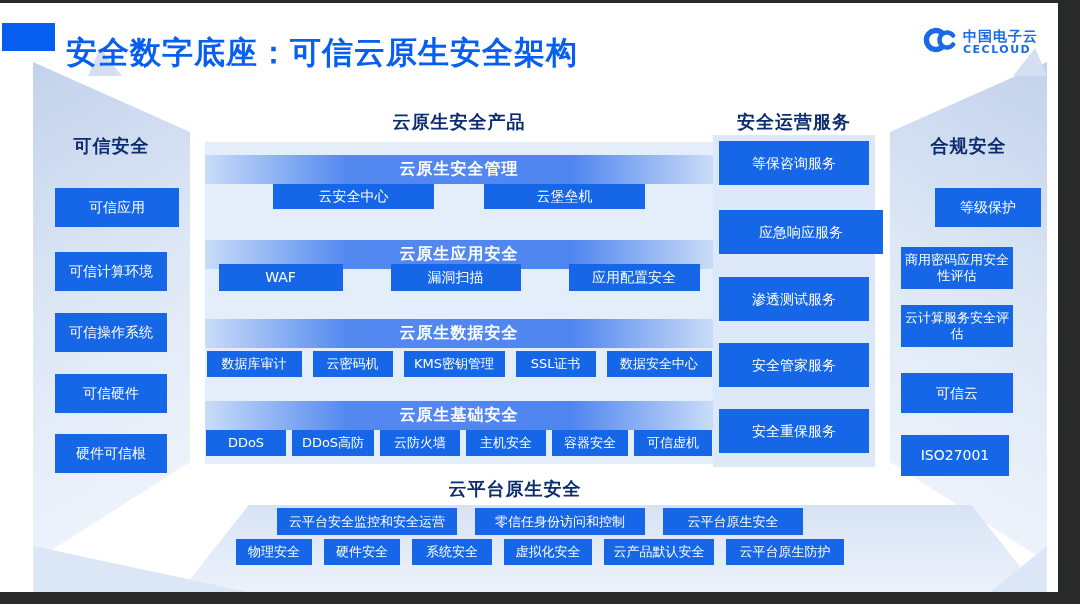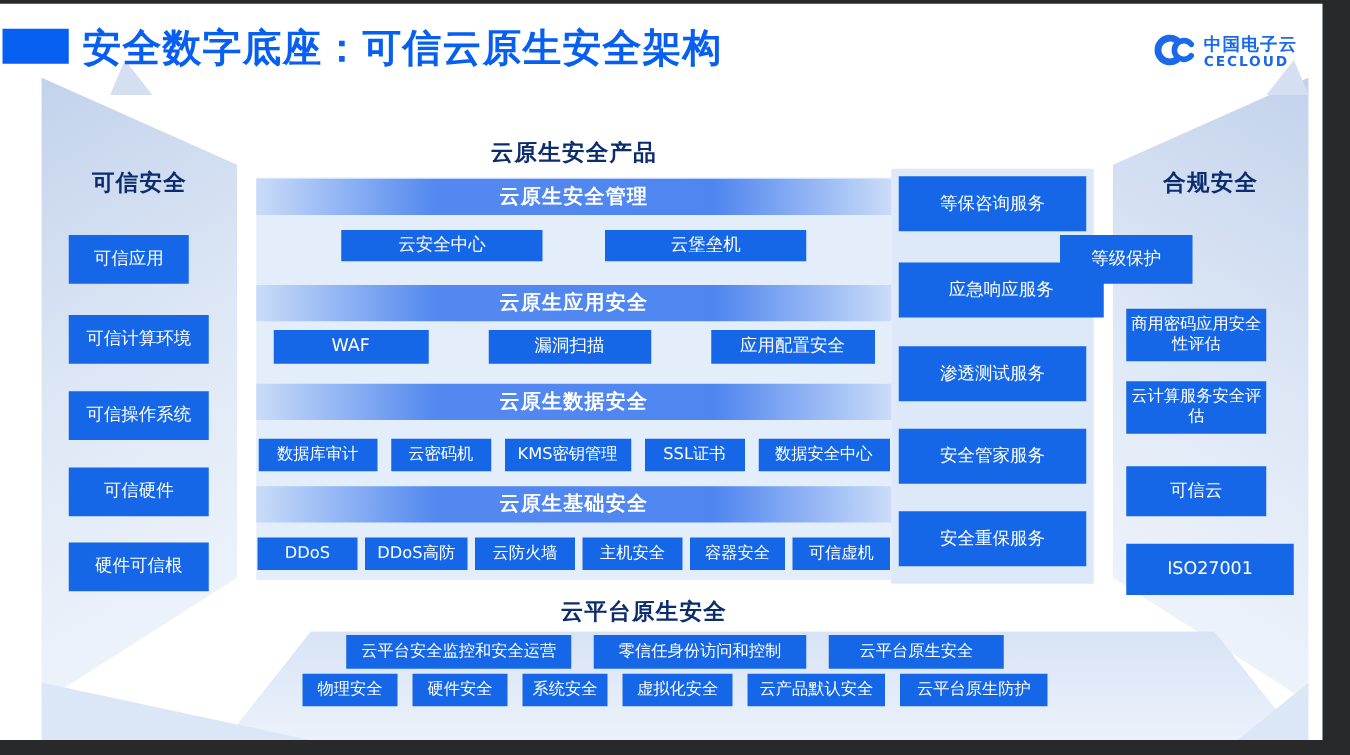--- a/index.html
+++ b/index.html
@@ -7,21 +7,21 @@
     position:relative;width:1080px;height:604px;overflow:hidden;background:#ffffff;
     font-family:"DejaVu Sans","Liberation Sans",sans-serif;
   }
   
   .frame-top{position:absolute;left:0;top:0;width:1080px;height:3px;background:var(--frame);}
   .frame-right{position:absolute;left:1058px;top:0;width:22px;height:604px;background:var(--frame);}
   .frame-bottom{position:absolute;left:0;top:592px;width:1080px;height:12px;background:var(--frame);}
 
   
   .accent-square{position:absolute;left:2px;top:23px;width:53px;height:28px;background:var(--accent);}
-  .page-title{position:absolute;left:66px;top:18px;font-size:31px;font-weight:bold;color:var(--accent);letter-spacing:1px;white-space:nowrap;text-align:right;}
+  .page-title{position:absolute;left:66px;top:32px;font-size:31px;font-weight:bold;color:var(--accent);letter-spacing:1px;white-space:nowrap;text-align:right;}
   .brand{position:absolute;left:920px;top:26px;display:flex;align-items:center;gap:7px;}
   .brand-text{display:flex;flex-direction:column;line-height:1.05;}
   .brand-cn{font-size:14px;font-weight:bold;color:var(--logo_blue);letter-spacing:1px;}
   .brand-en{font-size:11px;font-weight:bold;color:var(--logo_blue);letter-spacing:1.5px;}
 
   
   .decor{position:absolute;pointer-events:none;}
   .wall-l{left:33px;top:62px;width:157px;height:500px;
     background:linear-gradient(150deg,#c3d2ec 0%,#dde7f5 45%,#f3f7fd 100%);
     clip-path:polygon(0 0,100% 14%,100% 80%,0 100%);}
@@ -42,21 +42,21 @@
   .center-panel{left:205px;top:142px;width:508px;height:322px;background:#e4eefb;}
   .services-strip{left:713px;top:135px;width:162px;height:332px;background:#dde9f8;}
 
   
   .col-title{position:absolute;text-align:center;font-size:18px;font-weight:bold;color:var(--heading);letter-spacing:1px;}
 
   
   .band{position:absolute;left:205px;width:508px;height:29px;display:flex;align-items:center;justify-content:center;
     background:linear-gradient(90deg,#cuddle 0);
     background:linear-gradient(90deg,#cadcf8 0%,#5389ef 28%,#4f85ef 72%,#cadcf8 100%);
-    color:#fff;font-size:16px;font-weight:bold;letter-spacing:1px;}
+    color:#fff;font-size:16px;font-weight:bold;letter-spacing:1px;margin-top:12px;}
 
   
   .node{position:absolute;display:flex;align-items:center;justify-content:center;text-align:center;
     background:var(--node_blue);color:#ffffff;font-size:14px;line-height:1.2;}
   .flexrow{position:absolute;left:205px;width:508px;display:flex;align-items:stretch;justify-content:center;}
   .flexrow .node{position:static;}
   .row-b{position:absolute;display:flex;justify-content:center;}
   .row-b .node{position:static;}
   .small{font-size:13px;}
 </style>
@@ -85,24 +85,25 @@
       </svg>
     </span>
     <span class="brand-text">
       <span class="brand-cn">中国电子云</span>
       <span class="brand-en">CECLOUD</span>
     </span>
   </div>
 
   <div class="col-title" style="left:33px;top:134px;width:157px">可信安全</div>
   <div class="col-title" style="left:205px;top:110px;width:508px">云原生安全产品</div>
+  <div class="col-title" style="left:713px;top:110px;width:162px">安全运营服务</div>
   <div class="col-title" style="left:890px;top:134px;width:157px">合规安全</div>
   <div class="col-title" style="left:205px;top:477px;width:620px">云平台原生安全</div>
 
-  <div class="node" style="left:55px;top:188px;width:96px;height:39px">可信应用</div>
+  <div class="node" style="left:55px;top:188px;width:124px;height:39px">可信应用</div>
   <div class="node" style="left:55px;top:252px;width:112px;height:39px">可信计算环境</div>
   <div class="node" style="left:55px;top:313px;width:112px;height:39px">可信操作系统</div>
   <div class="node" style="left:55px;top:374px;width:112px;height:39px">可信硬件</div>
   <div class="node" style="left:55px;top:434px;width:112px;height:39px">硬件可信根</div>
 
   <div class="band" style="top:143px">云原生安全管理</div>
   <div class="band" style="top:228px">云原生应用安全</div>
   <div class="band" style="top:307px">云原生数据安全</div>
   <div class="band" style="top:389px">云原生基础安全</div>
 
@@ -130,35 +131,35 @@
     <div class="node small" style="width:76px">容器安全</div>
     <div class="node small" style="width:78px">可信虚机</div>
   </div>
 
   <div class="node" style="left:719px;top:141px;width:150px;height:44px">等保咨询服务</div>
   <div class="node" style="left:719px;top:210px;width:164px;height:44px">应急响应服务</div>
   <div class="node" style="left:719px;top:277px;width:150px;height:44px">渗透测试服务</div>
   <div class="node" style="left:719px;top:343px;width:150px;height:44px">安全管家服务</div>
   <div class="node" style="left:719px;top:409px;width:150px;height:44px">安全重保服务</div>
 
-  <div class="node" style="left:848px;top:188px;width:106px;height:39px">等级保护</div>
+  <div class="node" style="left:935px;top:188px;width:106px;height:39px">等级保护</div>
   <div class="node small" style="left:901px;top:247px;width:112px;height:42px">商用密码应用安全性评估</div>
   <div class="node small" style="left:901px;top:305px;width:112px;height:42px">云计算服务安全评估</div>
   <div class="node" style="left:901px;top:373px;width:112px;height:40px">可信云</div>
-  <div class="node" style="left:901px;top:435px;width:134px;height:41px">ISO27001</div>
+  <div class="node" style="left:901px;top:435px;width:108px;height:41px">ISO27001</div>
 
   <div class="row-b" style="left:100px;top:508px;width:880px;gap:18px;height:27px">
     <div class="node small" style="width:180px">云平台安全监控和安全运营</div>
     <div class="node small" style="width:170px">零信任身份访问和控制</div>
     <div class="node small" style="width:140px">云平台原生安全</div>
   </div>
   <div class="row-b" style="left:100px;top:539px;width:880px;gap:12px;height:26px">
     <div class="node small" style="width:76px">物理安全</div>
     <div class="node small" style="width:76px">硬件安全</div>
-    <div class="node small" style="width:68px">系统安全</div>
+    <div class="node small" style="width:80px">系统安全</div>
     <div class="node small" style="width:88px">虚拟化安全</div>
     <div class="node small" style="width:110px">云产品默认安全</div>
     <div class="node small" style="width:118px">云平台原生防护</div>
   </div>
 
   <div class="frame-top"></div>
   <div class="frame-right"></div>
   <div class="frame-bottom"></div>
 
 </div>

